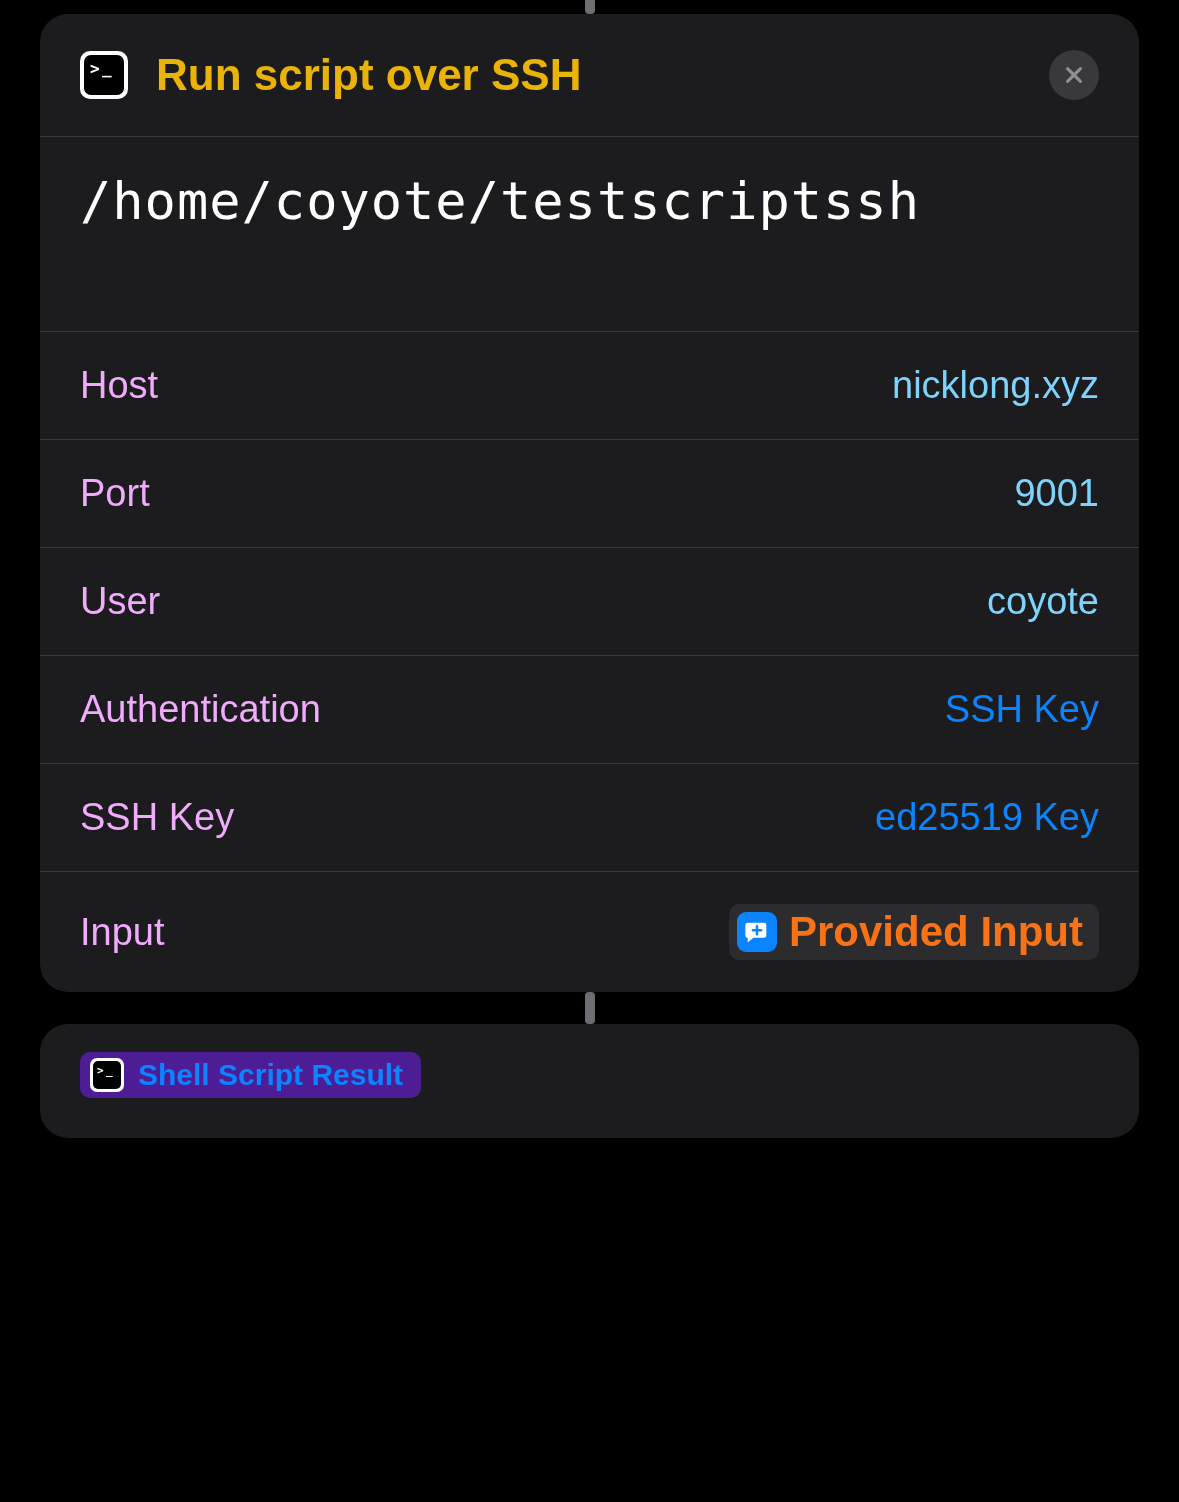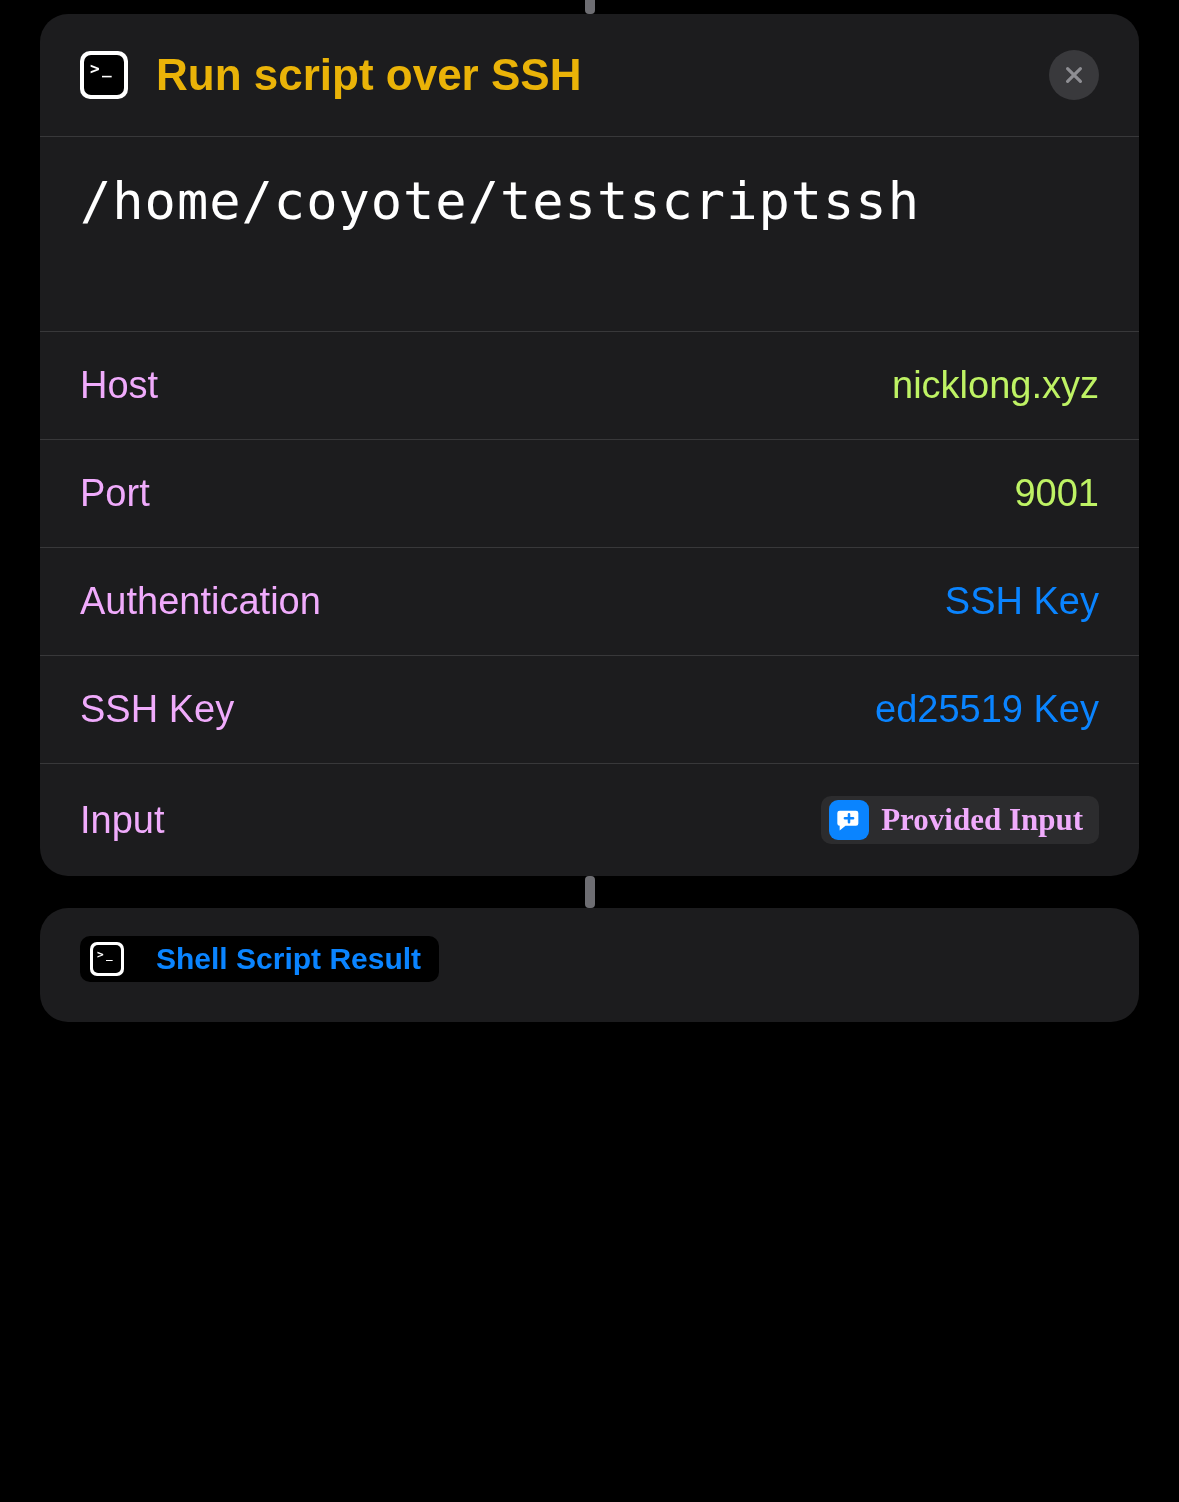--- a/index.html
+++ b/index.html
@@ -144,21 +144,21 @@
     }
     .field-row:last-child {
       border-bottom: none;
     }
     .field-label {
       color: #f0abfc;
       font-size: 38px;
       font-weight: 400;
     }
     .field-value {
-      color: #bef264;
+      color: #7dd3fc;
       font-size: 38px;
       font-weight: 400;
     }
     .field-value.link {
       color: #0a84ff;
     }
     .input-token {
       display: inline-flex;
       align-items: center;
       background: #2c2c2e;
@@ -174,48 +174,47 @@
       display: flex;
       align-items: center;
       justify-content: center;
       position: relative;
     }
     .plus-badge svg {
       width: 28px;
       height: 28px;
     }
     .input-token-text {
-      color: #f0abfc;
-      font-size: 31px;
+      color: #f97316;
+      font-size: 42px;
       font-weight: 600;
-      font-family: Liberation Serif, serif;
     }
     .connector-mid {
       width: 10px;
       height: 32px;
       background: #6d6d72;
       margin: 0 auto;
       border-radius: 4px;
     }
     .card-text {
       margin-top: 0;
     }
     .card-text .card-header {
       padding: 36px 40px;
     }
     .text-body {
       padding: 28px 40px 40px 40px;
     }
     .result-token {
       display: inline-flex;
       align-items: center;
-      background: #000000;
+      background: #4c1d95;
       border-radius: 10px;
       padding: 6px 18px 6px 10px;
-      gap: 32px;
+      gap: 14px;
     }
     .result-terminal-icon {
       width: 34px;
       height: 34px;
       background: #fff;
       border-radius: 7px;
       display: flex;
       align-items: center;
       justify-content: center;
       flex-shrink: 0;
@@ -278,20 +277,24 @@
   <div class="field-row">
     <div class="field-label">Host</div>
     <div class="field-value">nicklong.xyz</div>
   </div>
 
   <div class="field-row">
     <div class="field-label">Port</div>
     <div class="field-value">9001</div>
   </div>
 
+  <div class="field-row">
+    <div class="field-label">User</div>
+    <div class="field-value">coyote</div>
+  </div>
 
   <div class="field-row">
     <div class="field-label">Authentication</div>
     <div class="field-value link">SSH Key</div>
   </div>
 
   <div class="field-row">
     <div class="field-label">SSH Key</div>
     <div class="field-value link">ed25519 Key</div>
   </div>

